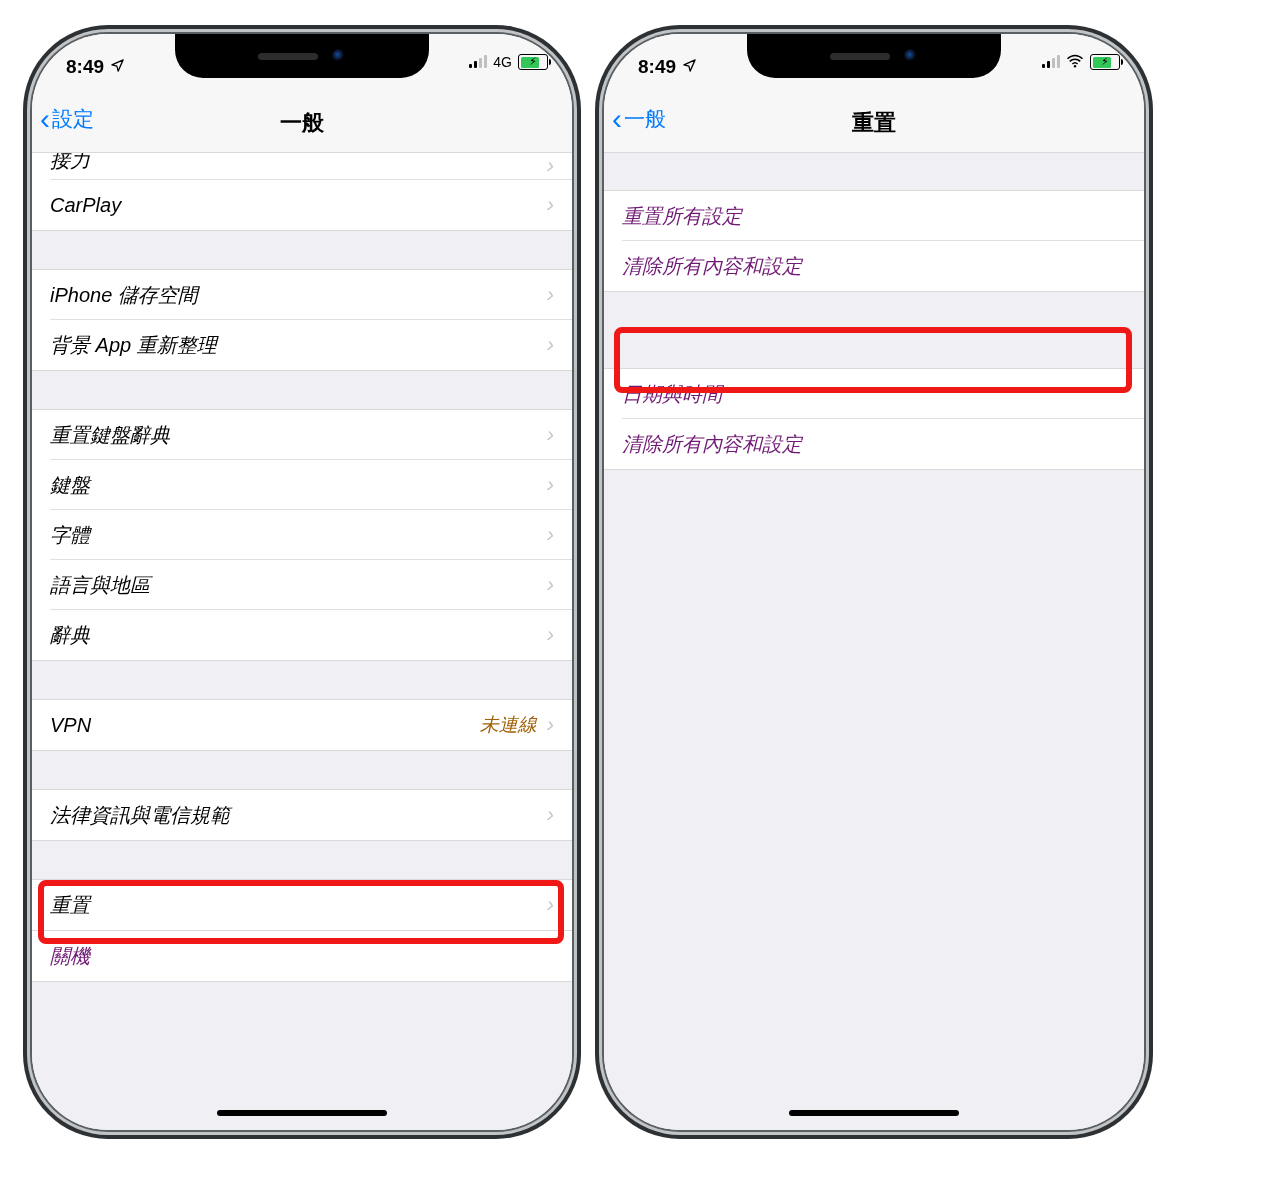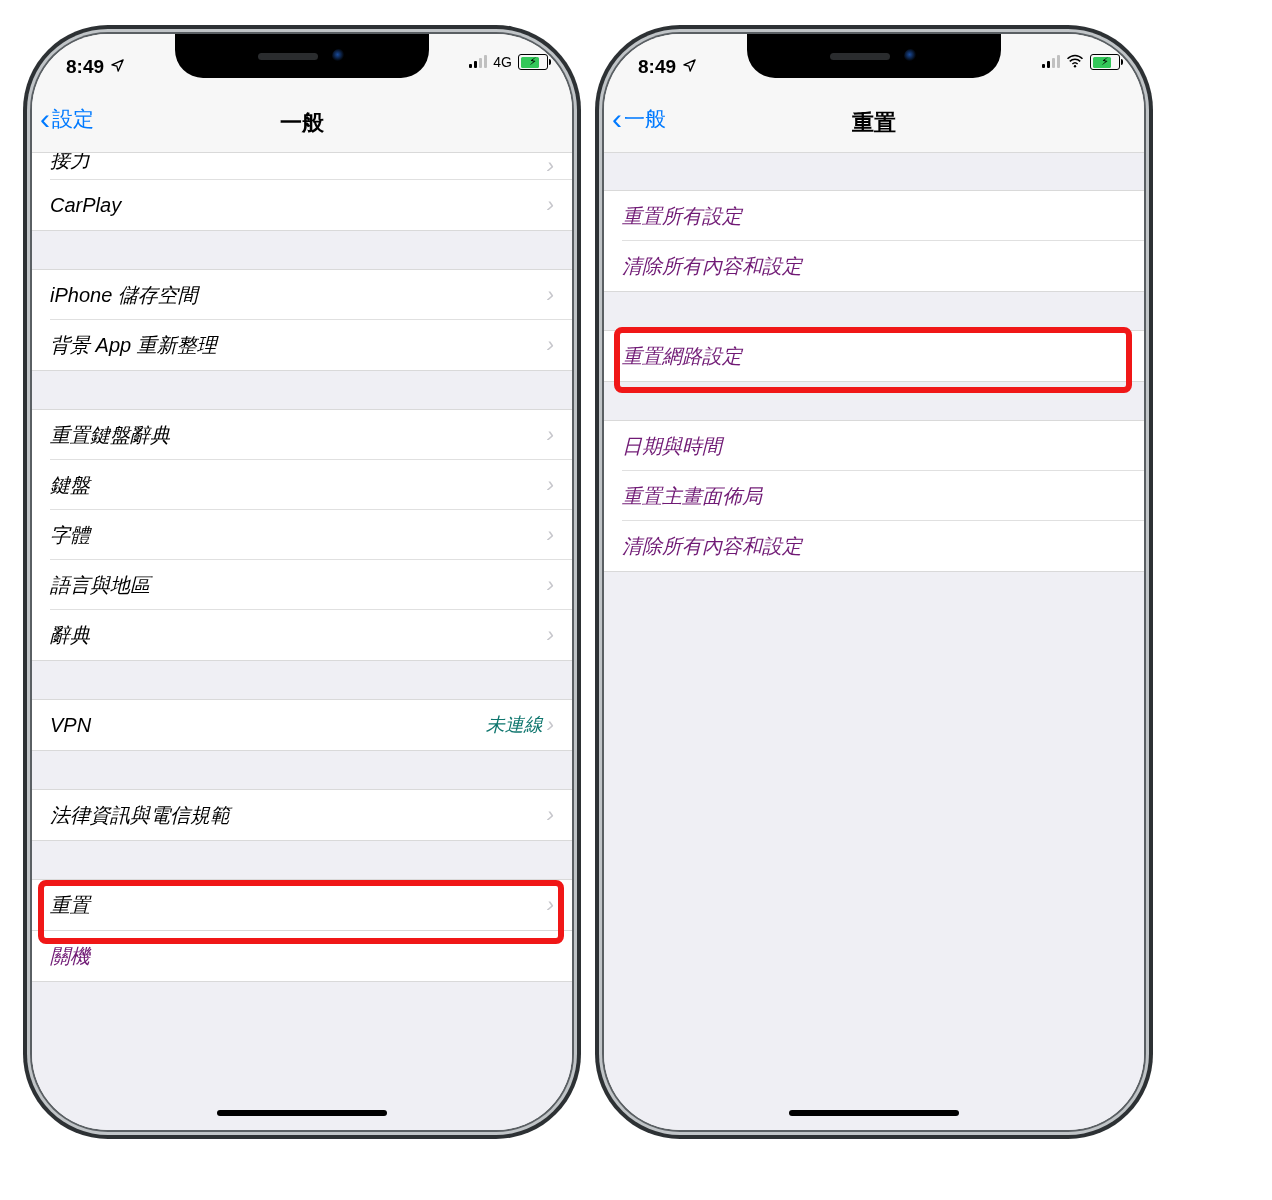--- a/index.html
+++ b/index.html
@@ -141,21 +141,21 @@
     height: 50px;
     padding: 0 18px 0 18px;
     position:relative;
     font-size: 20px;
   }
   .row.sep::after{
     content:""; position:absolute; left:18px; right:0; bottom:0;
     height:1px; background:#e0e0e0;
   }
   .row .label { flex: 1 1 auto; }
-  .row .detail { color:#0f766e; font-size:19px; margin-right:4px; }
+  .row .detail { color:#a16207; font-size:19px; margin-right:10px; }
   .row .chevron { color:#c7c7cc; font-size:22px; }
   .row.action { color:#701a75; }
   .row.partial { height: 28px; } 
   .row.partial .label{ position:relative; top:-6px; }
 
   
   .home-ind {
     position:absolute; bottom: 14px; left:50%; transform:translateX(-50%);
     width: 170px; height:6px; border-radius:3px; background:#000; z-index:60;
   }
@@ -348,34 +348,26 @@
       <div class="group">
         <div class="row action sep">
           <span class="label">重置所有設定</span>
         </div>
         <div class="row action">
           <span class="label">清除所有內容和設定</span>
         </div>
       </div>
 
       <div class="gap"></div>
-      <div class="group">
-        <div class="row action">
-          <span class="label">重置網路設定</span>
-        </div>
-      </div>
 
       <div class="gap"></div>
       <div class="group">
         <div class="row action sep">
           <span class="label">日期與時間</span>
         </div>
-        <div class="row action sep">
-          <span class="label">重置主畫面佈局</span>
-        </div>
         <div class="row action">
           <span class="label">清除所有內容和設定</span>
         </div>
       </div>
     </div>
 
     <div class="home-ind"></div>
 
     <div class="hl" style="left:10px; top:293px; width:506px; height:54px;"></div>
   </div>

